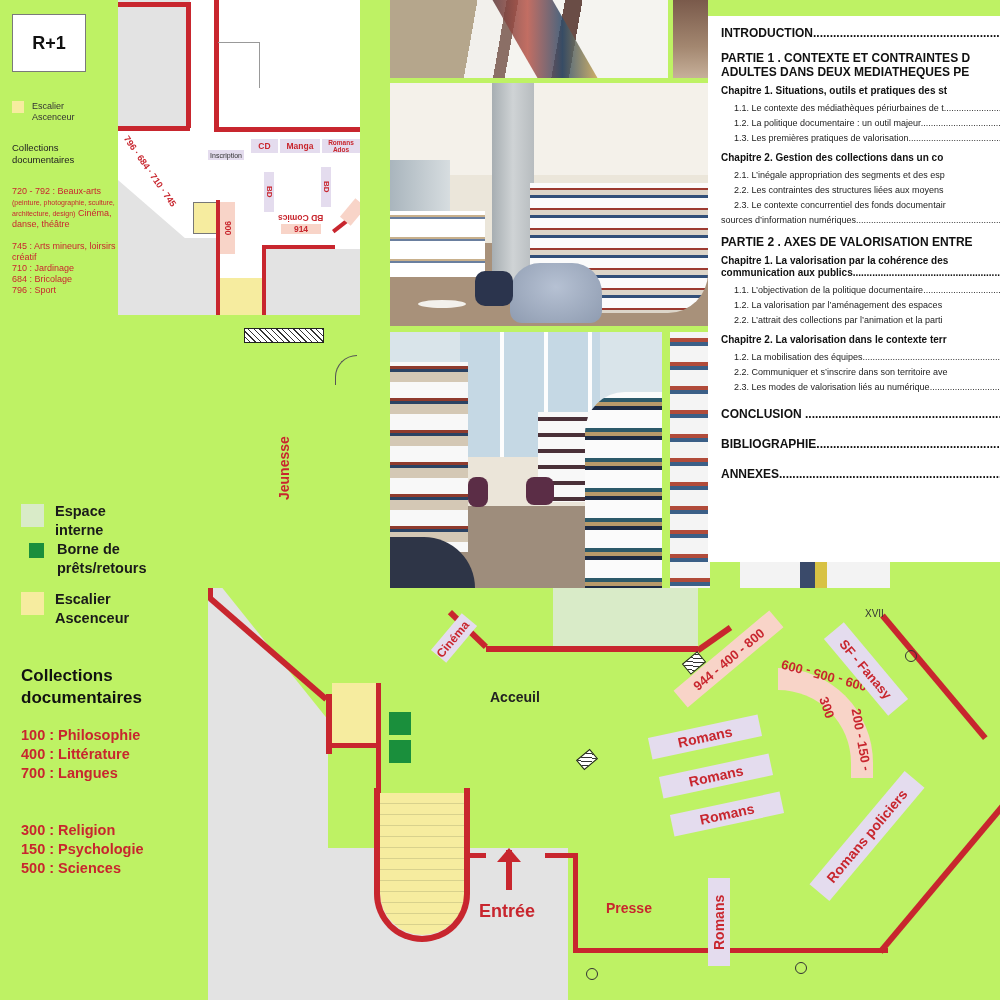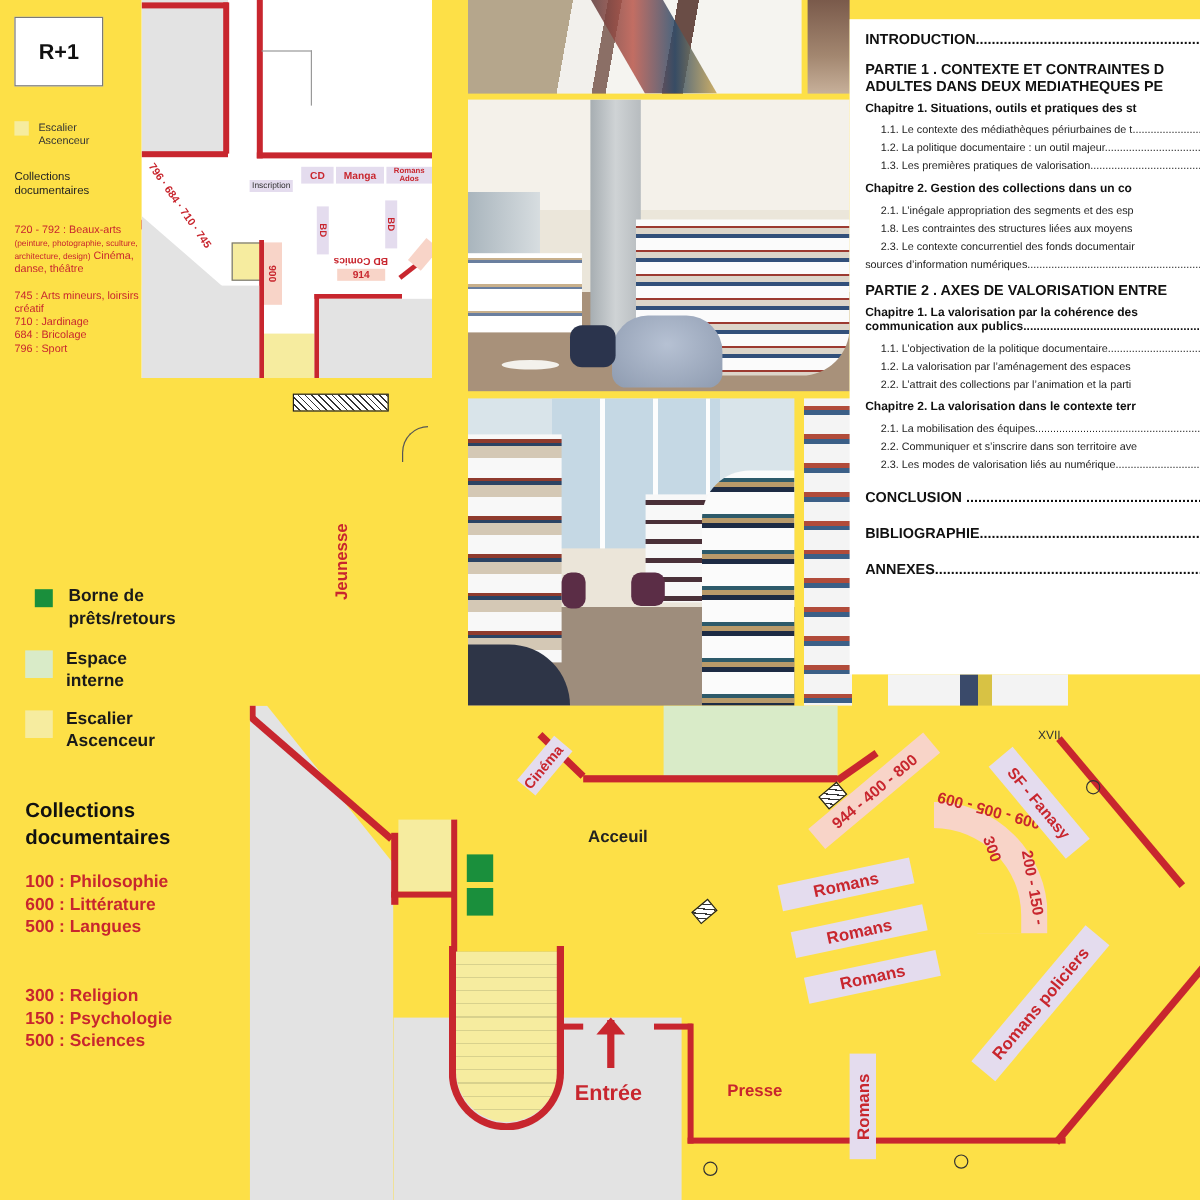--- a/index.html
+++ b/index.html
@@ -1,18 +1,18 @@
 <!DOCTYPE html>
 <html><head>
 <meta charset="utf-8">
 <style>
   *{box-sizing:border-box;margin:0;padding:0}
   html,body{width:1000px;height:1000px;overflow:hidden;background:#ffffff;font-family:"Liberation Sans",sans-serif;}
   .abs{position:absolute}
-  #stage{position:relative;width:1000px;height:1000px;background:#fde047;overflow:hidden}
+  #stage{position:relative;width:1000px;height:1000px;background:#bef264;overflow:hidden}
 
   
   .levelbox{border:1px solid #7a7a7a;background:#fff;display:flex;align-items:center;justify-content:center;font-weight:bold;color:#111}
   .r1-box{left:12px;top:14px;width:74px;height:58px;font-size:18px}
   .swatch{width:12px;height:12px}
   .legend-small{font-size:9px;color:#333;line-height:11px}
   .coll-title-s{font-size:9.5px;color:#222;line-height:12px}
   .red{color:#c8262e}
   .r1-list{left:12px;top:186px;width:108px;font-size:9px;line-height:11px}
   .r1-list .sub{font-size:7px;line-height:9px}
@@ -146,68 +146,68 @@
     <div style="height:6px"></div>
     <div class="lvl2"><span>Chapitre 1. Situations, outils et pratiques des st</span></div>
     <div style="height:4px"></div>
     <div class="lvl3 dots"><span>1.1. Le contexte des médiathèques périurbaines de t</span></div>
     <div class="lvl3 dots"><span>1.2. La politique documentaire : un outil majeur</span></div>
     <div class="lvl3 dots"><span>1.3. Les premières pratiques de valorisation</span></div>
     <div style="height:6px"></div>
     <div class="lvl2"><span>Chapitre 2. Gestion des collections dans un co</span></div>
     <div style="height:4px"></div>
     <div class="lvl3"><span>2.1. L’inégale appropriation des segments et des esp</span></div>
-    <div class="lvl3"><span>1.8. Les contraintes des structures liées aux moyens</span></div>
+    <div class="lvl3"><span>2.2. Les contraintes des structures liées aux moyens</span></div>
     <div class="lvl3"><span>2.3. Le contexte concurrentiel des fonds documentair</span></div>
     <div class="lvl3 dots" style="padding-left:0"><span>sources d’information numériques</span></div>
     <div style="height:7px"></div>
     <div class="lvl1"><span>PARTIE 2 . AXES DE VALORISATION ENTRE</span></div>
     <div style="height:6px"></div>
     <div class="lvl2"><span>Chapitre 1. La valorisation par la cohérence des</span></div>
     <div class="lvl2 dots"><span>communication aux publics</span></div>
     <div style="height:4px"></div>
     <div class="lvl3 dots"><span>1.1. L’objectivation de la politique documentaire</span></div>
     <div class="lvl3"><span>1.2. La valorisation par l’aménagement des espaces</span></div>
     <div class="lvl3"><span>2.2. L’attrait des collections par l’animation et la parti</span></div>
     <div style="height:6px"></div>
     <div class="lvl2"><span>Chapitre 2. La valorisation dans le contexte terr</span></div>
     <div style="height:4px"></div>
-    <div class="lvl3 dots"><span>2.1. La mobilisation des équipes</span></div>
+    <div class="lvl3 dots"><span>1.2. La mobilisation des équipes</span></div>
     <div class="lvl3"><span>2.2. Communiquer et s’inscrire dans son territoire ave</span></div>
     <div class="lvl3 dots"><span>2.3. Les modes de valorisation liés au numérique</span></div>
     <div style="height:12px"></div>
     <div class="lvl1 dots"><span>CONCLUSION</span> </div>
     <div style="height:16px"></div>
     <div class="lvl1 dots"><span>BIBLIOGRAPHIE</span></div>
     <div style="height:16px"></div>
     <div class="lvl1 dots"><span>ANNEXES</span></div>
   </div>
 
 
   <div class="abs" style="left:29px;top:488px;width:180px">
+    <div class="leg-row" style="margin-top:14px;margin-left:-8px">
+      <div style="width:23px;height:23px;background:#d9ebc8;flex:none;margin-top:2px"></div>
+      <div class="leg-text" style="width:70px;margin-left:-5px">Espace interne</div>
+    </div>
     <div class="leg-row">
       <div style="width:15px;height:15px;background:#1a8f3c;margin-top:3px;flex:none"></div>
       <div class="leg-text" style="margin-left:-3px">Borne de prêts/retours</div>
     </div>
-    <div class="leg-row" style="margin-top:14px;margin-left:-8px">
-      <div style="width:23px;height:23px;background:#d9ebc8;flex:none;margin-top:2px"></div>
-      <div class="leg-text" style="width:70px;margin-left:-5px">Espace interne</div>
-    </div>
     <div class="leg-row" style="margin-top:12px;margin-left:-8px">
       <div style="width:23px;height:23px;background:#f6ec9f;flex:none;margin-top:2px"></div>
       <div class="leg-text" style="width:90px;margin-left:-5px">Escalier Ascenceur</div>
     </div>
   </div>
 
   <div class="abs coll-title" style="left:21px;top:665px;width:150px">Collections documentaires</div>
 
   <div class="abs rdc-list">
     <div>100 : Philosophie</div>
-    <div>600 : Littérature</div>
-    <div>500 : Langues</div>
+    <div>400 : Littérature</div>
+    <div>700 : Langues</div>
     <div class="gap"></div>
     <div class="gap"></div>
     <div>300 : Religion</div>
     <div>150 : Psychologie</div>
     <div>500 : Sciences</div>
   </div>
 
   <div class="abs red" style="left:276px;top:432px;font-size:14px;font-weight:bold;transform:rotate(-90deg);transform-origin:0 0;white-space:nowrap;top:500px">Jeunesse</div>
 
   <div class="abs" style="left:208px;top:588px;width:792px;height:412px;overflow:hidden">

